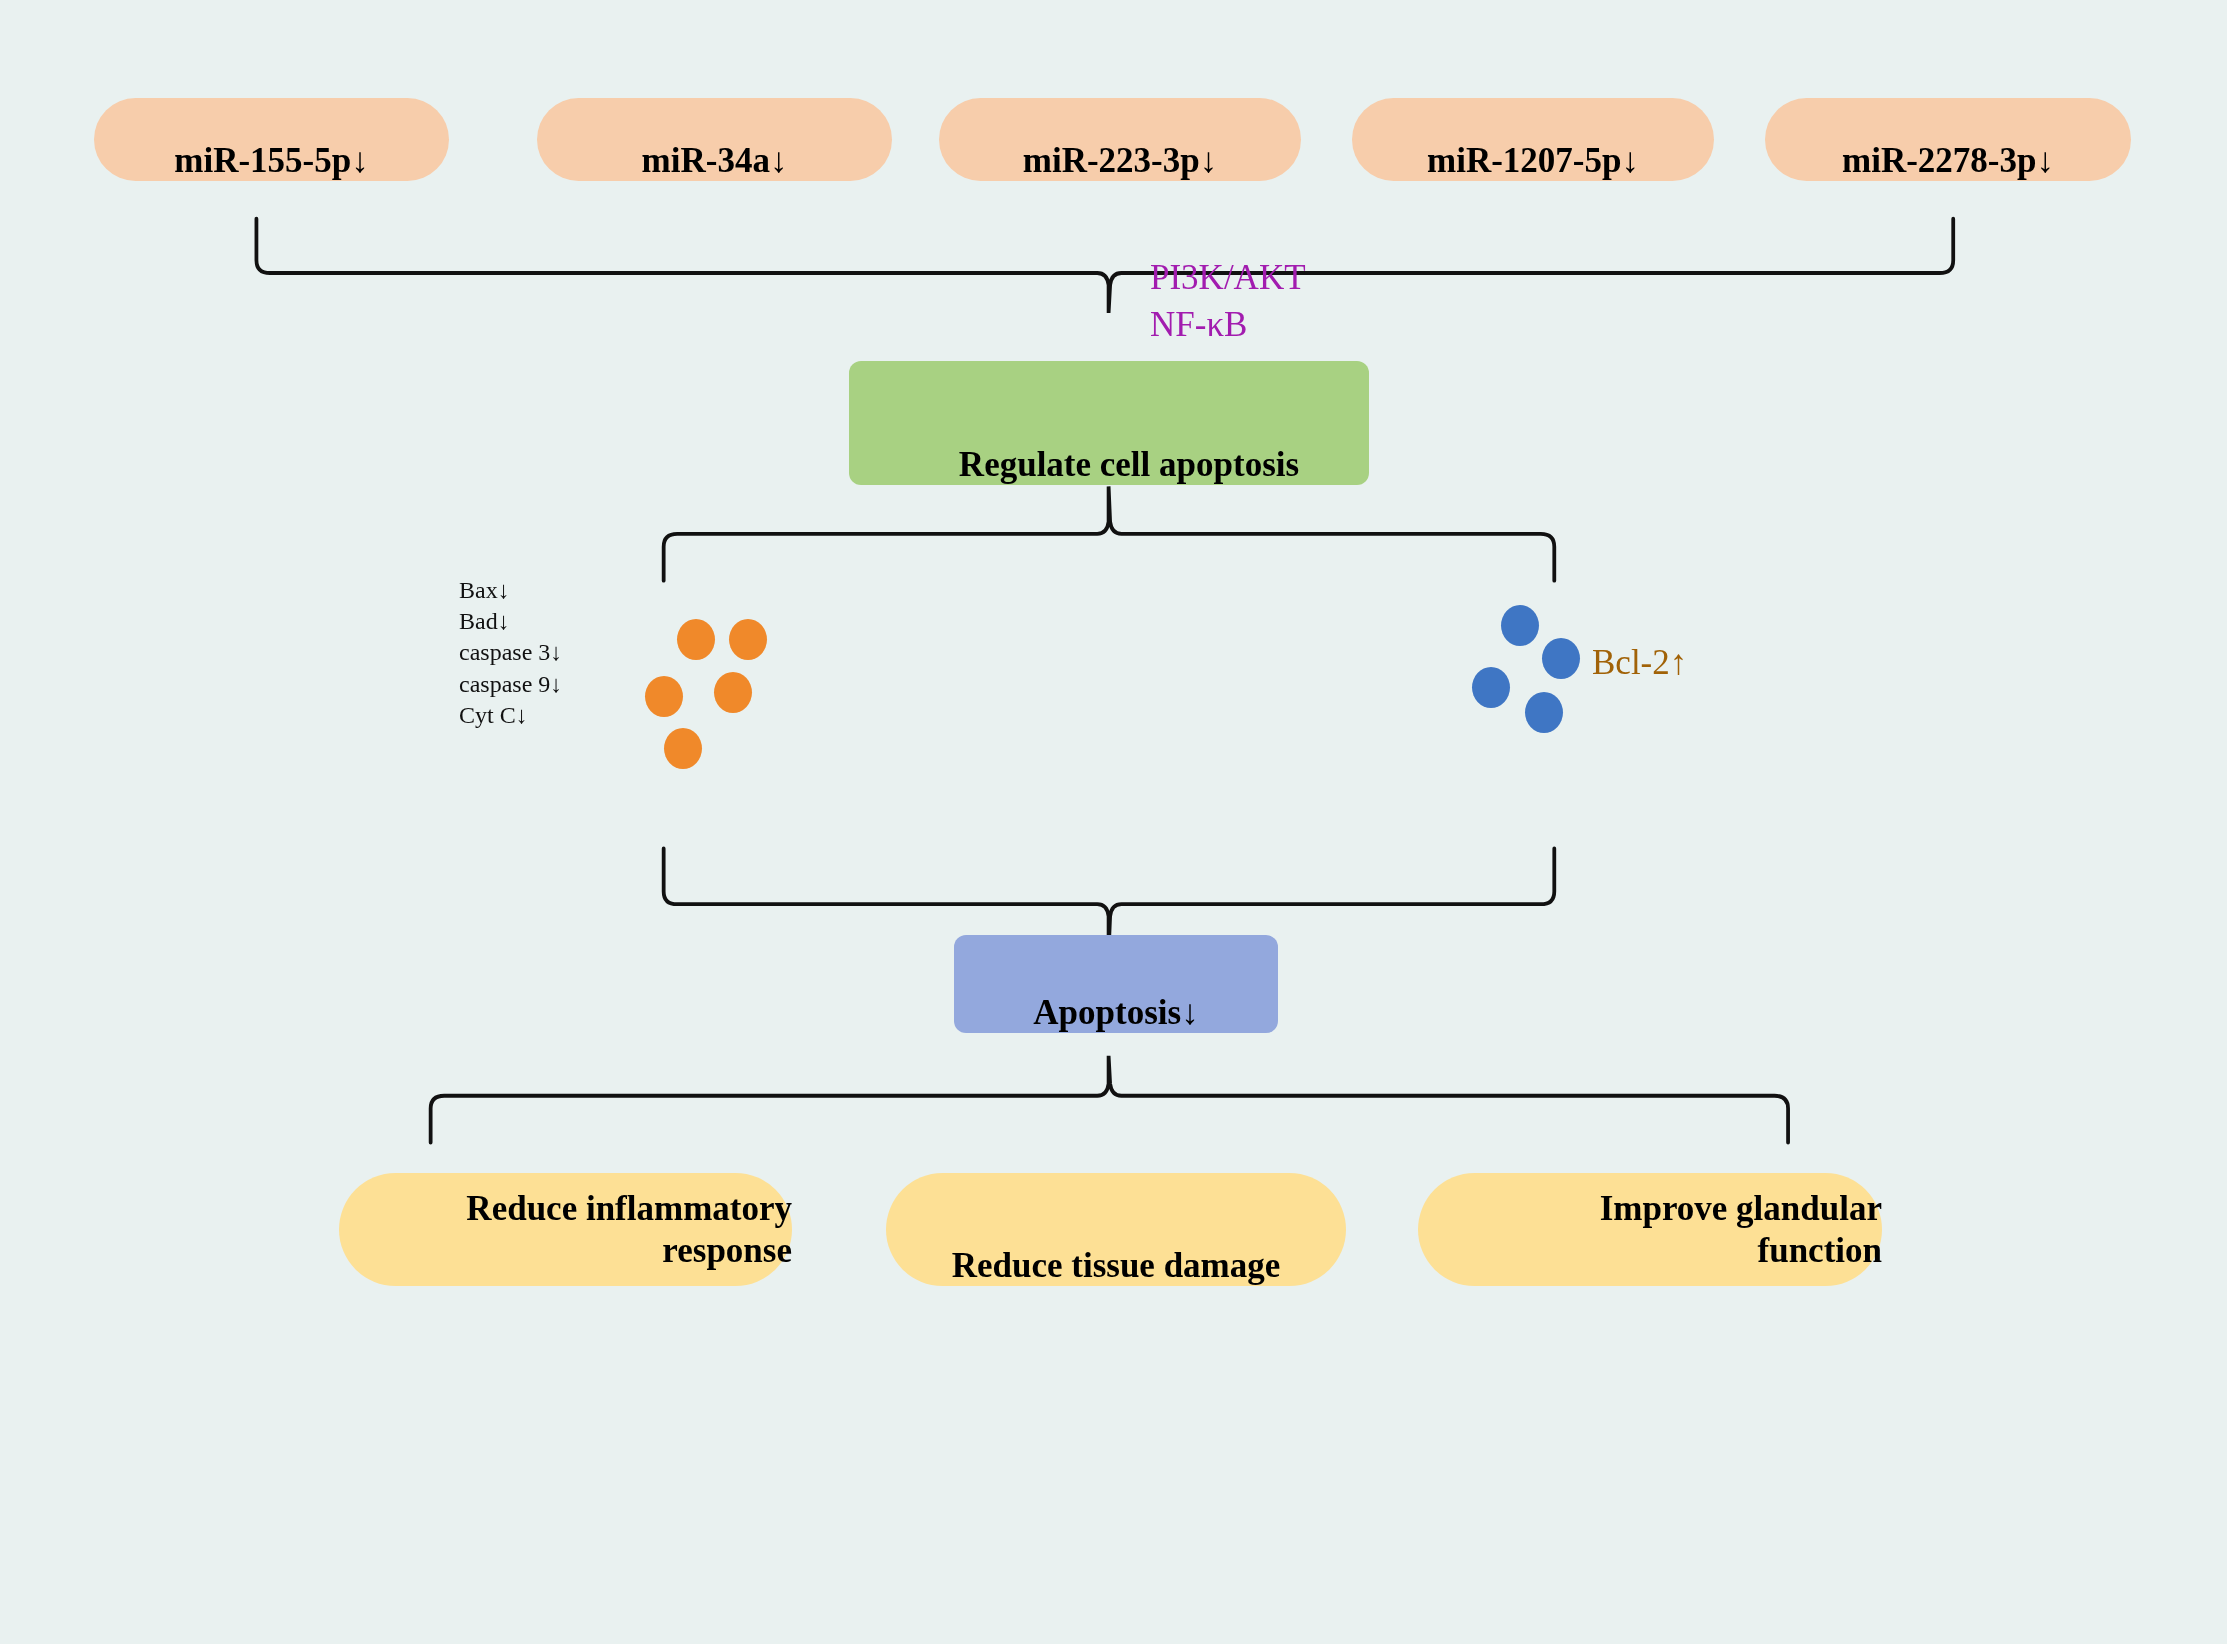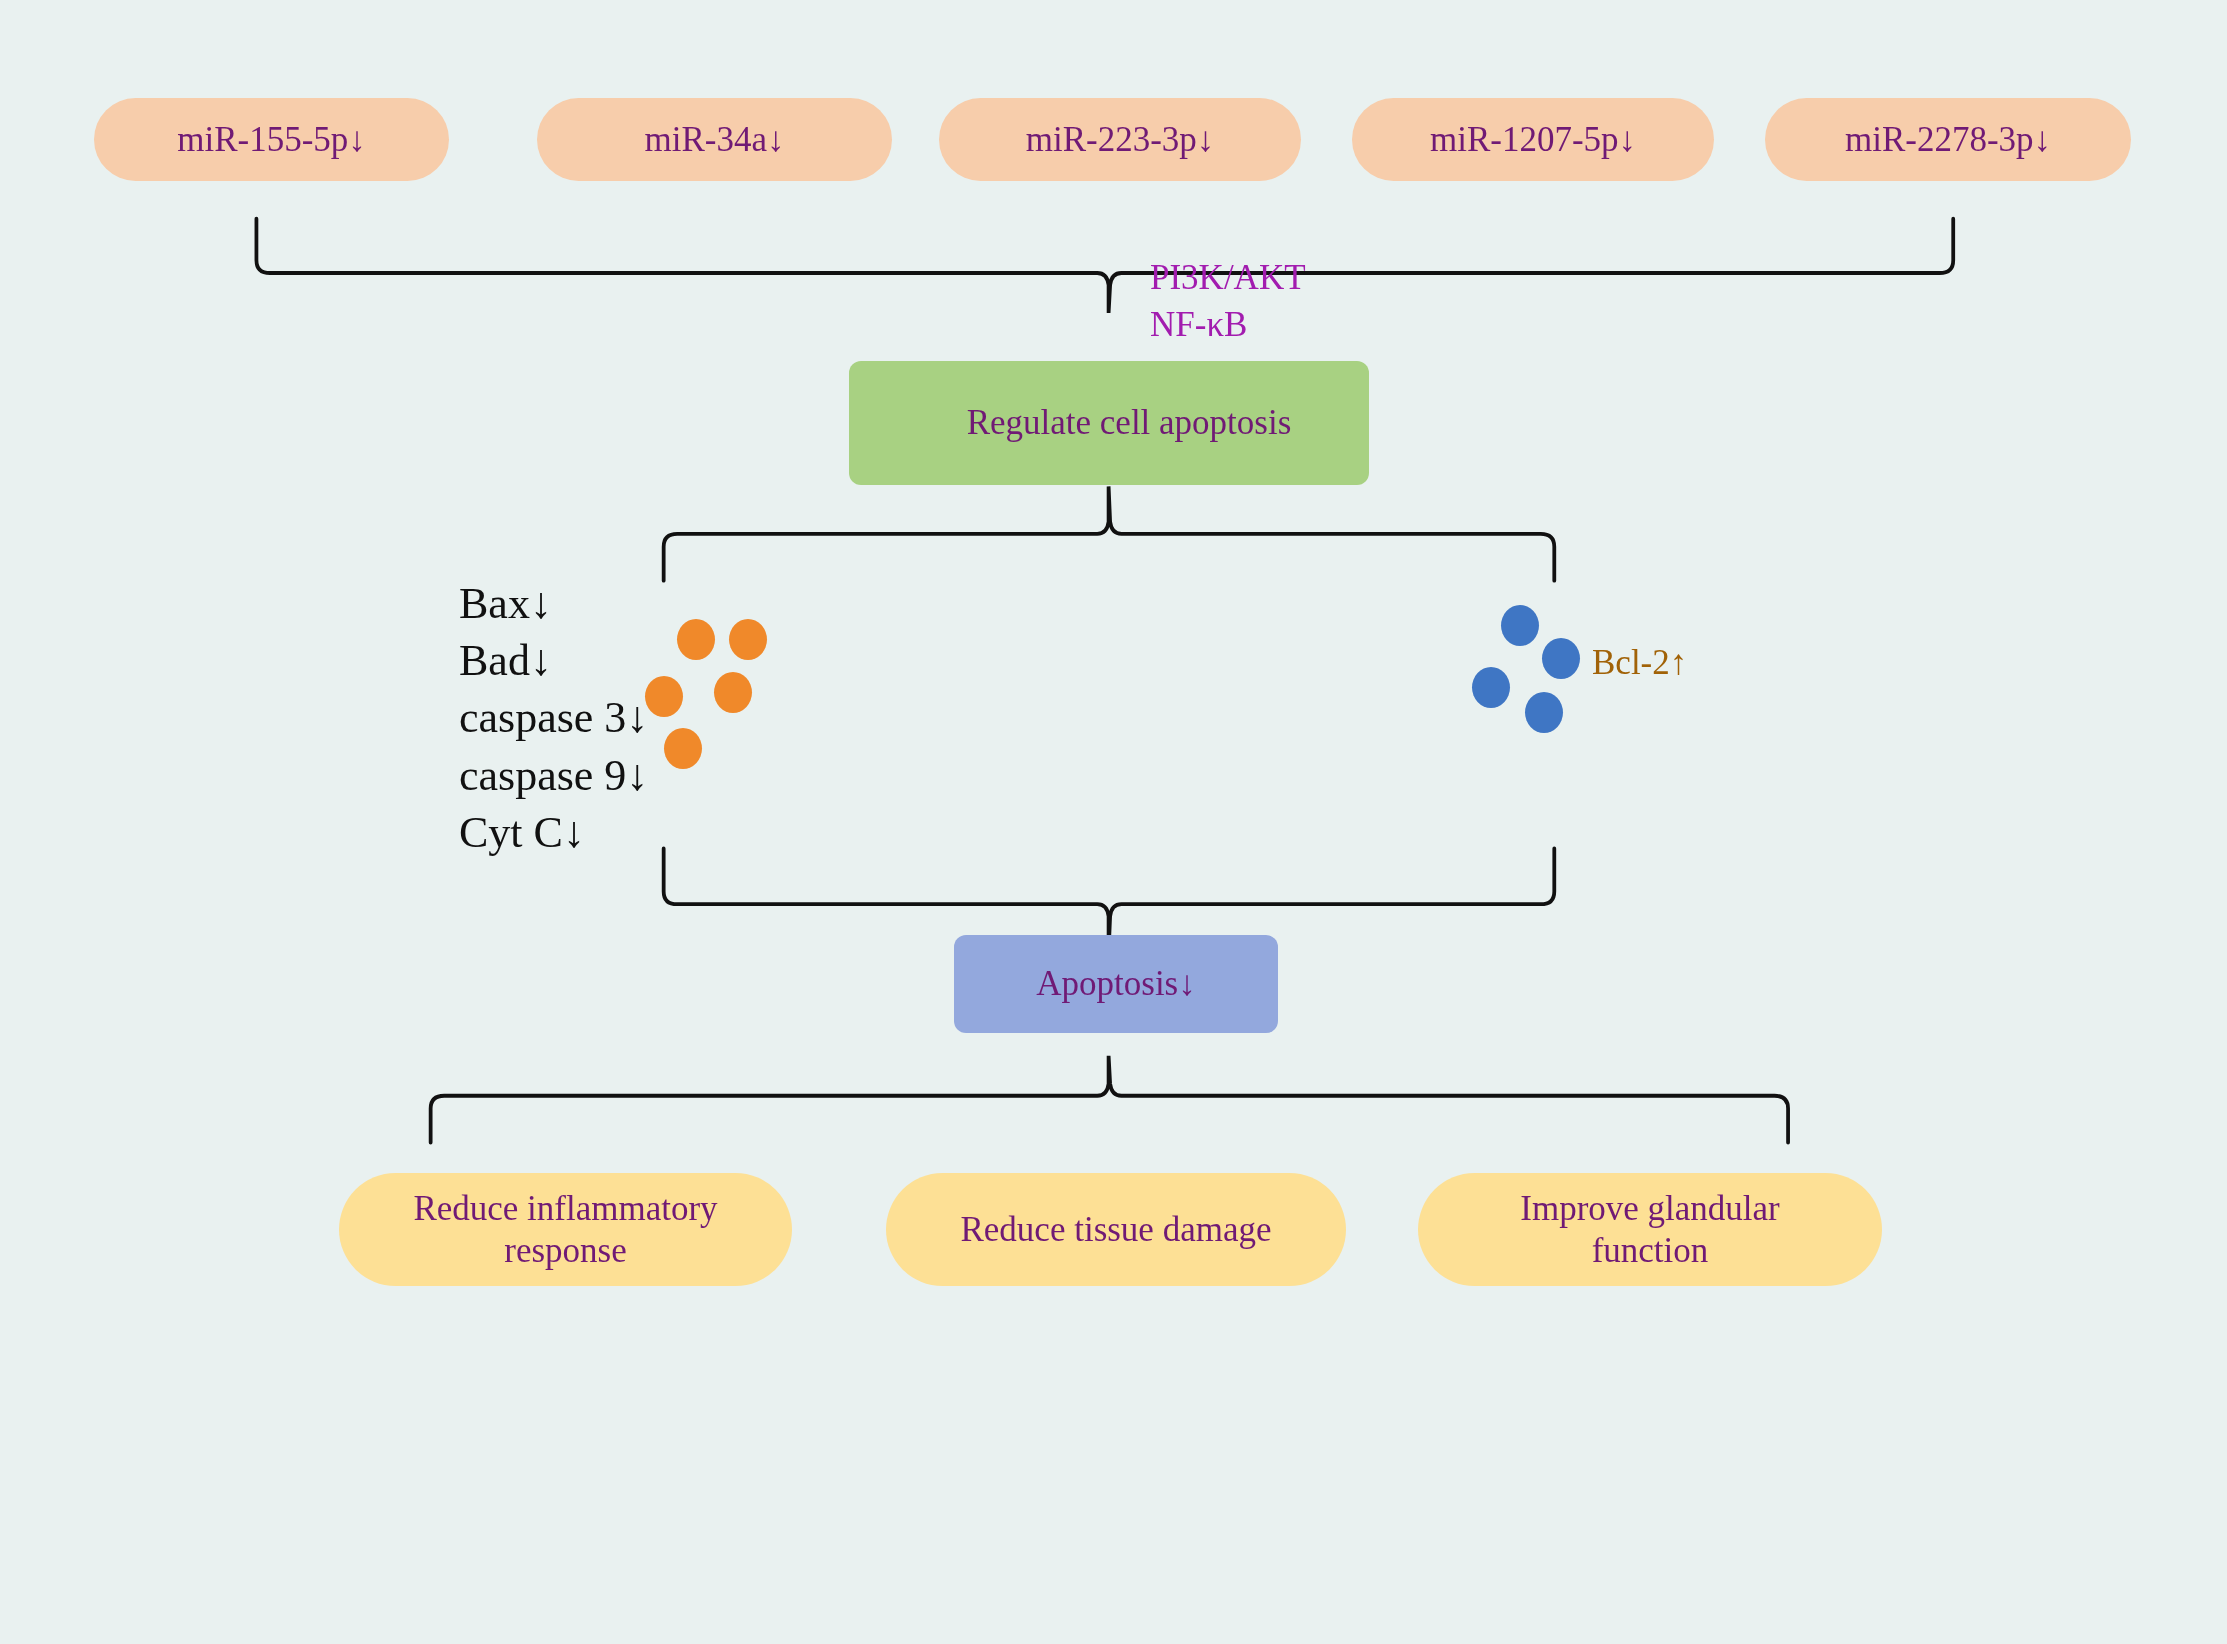--- a/index.html
+++ b/index.html
@@ -23,26 +23,27 @@
     position: absolute;
     left: 0;
     top: 0;
     width: 2227px;
     height: 1644px;
     pointer-events: none;
   }
   .node {
     position: absolute;
     display: flex;
-    align-items: center;
+    align-items: flex-end;
     justify-content: center;
     text-align: center;
     box-sizing: border-box;
     line-height: 1.18;
-    color: #701a75;
+    color: #000000;
+    font-weight: bold;
   }
   .pill-mirna {
     background: #f7cdab;
     border-radius: 754px;
     font-size: 35px;
   }
   .box-green {
     background: #a8d182;
     border-radius: 12px;
     font-size: 35px;
@@ -59,21 +60,21 @@
   }
   .plain-text {
     position: absolute;
     font-size: 35px;
     line-height: 1.30;
     color: #a21caf;
     white-space: pre;
   }
   .marker-list {
     position: absolute;
-    font-size: 44px;
+    font-size: 24px;
     line-height: 1.30;
     color: #111111;
   }
   .marker-list div { white-space: pre; }
   .dot {
     position: absolute;
     border-radius: 50%;
   }
   .dot-orange { background: #f0892a; }
   .dot-blue   { background: #3f76c4; }

